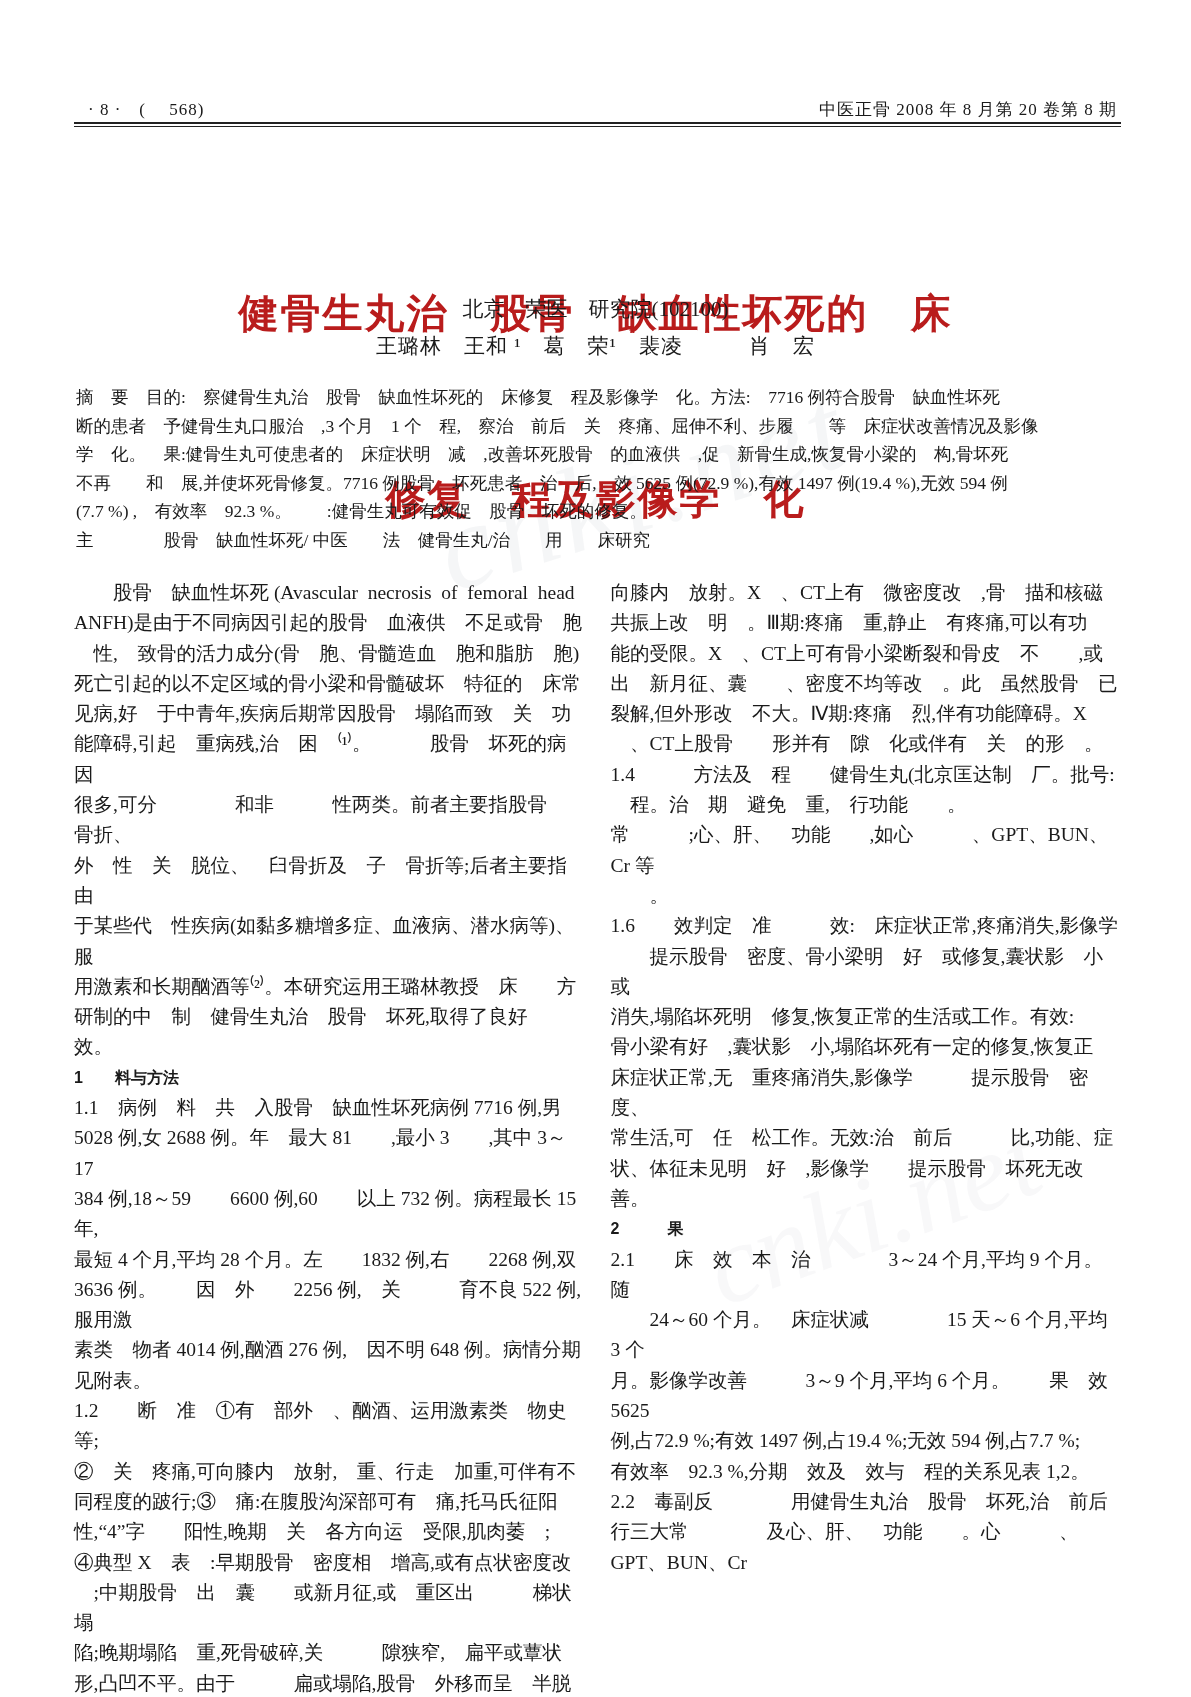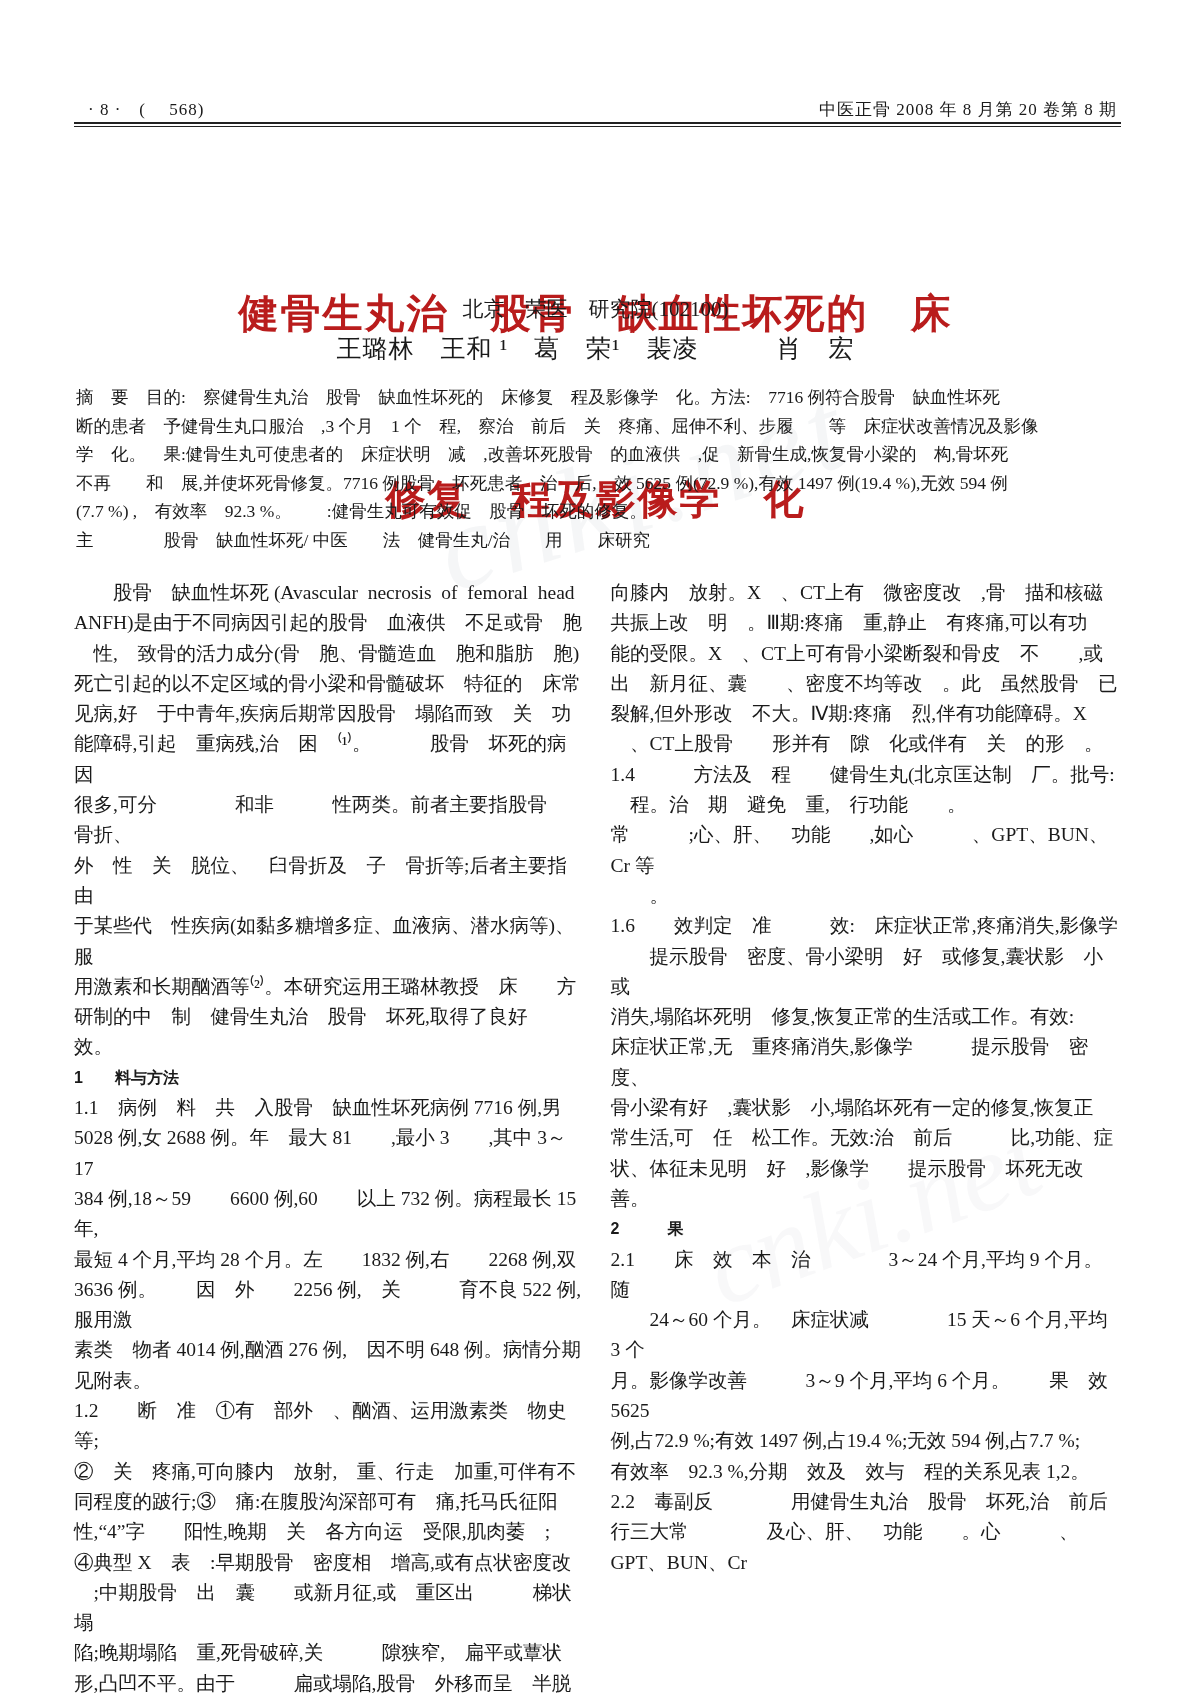--- a/index.html
+++ b/index.html
@@ -30,21 +30,21 @@
     font-weight:700;font-size:40px;line-height:62px;
     letter-spacing:2px;color:#b91c1c;
     white-space:pre-wrap;
   }
   .affiliation{
     position:absolute;top:295px;left:0;right:0;text-align:center;
     font-size:21px;white-space:pre-wrap;
   }
   .authors{
     position:absolute;top:332px;left:0;right:0;text-align:center;
-    font-size:25px;white-space:pre-wrap;letter-spacing:1px;
+    font-size:21px;white-space:pre-wrap;letter-spacing:1px;
   }
   
   .abstract{
     position:absolute;top:383px;left:76px;right:72px;
     font-size:17.5px;line-height:28.5px;
   }
   .abstract .line{white-space:pre-wrap;}
   
   .columns{
     position:absolute;top:578px;left:74px;right:70px;
@@ -155,22 +155,22 @@
           <div class="line">出　新月征、囊　　、密度不均等改　。此　虽然股骨　已</div>
           <div class="line">裂解,但外形改　不大。Ⅳ期:疼痛　烈,伴有功能障碍。X</div>
           <div class="line">　、CT上股骨　　形并有　隙　化或伴有　关　的形　。</div>
           <div class="line">1.4　　　方法及　程　　健骨生丸(北京匡达制　厂。批号:</div>
           <div class="line">　程。治　期　避免　重,　行功能　　。</div>
           <div class="line">常　　　;心、肝、　功能　　,如心　　　、GPT、BUN、Cr 等</div>
           <div class="line">　　。</div>
           <div class="line">1.6　　效判定　准　　　效:　床症状正常,疼痛消失,影像学</div>
           <div class="line">　　提示股骨　密度、骨小梁明　好　或修复,囊状影　小或</div>
           <div class="line">消失,塌陷坏死明　修复,恢复正常的生活或工作。有效:</div>
+          <div class="line">骨小梁有好　,囊状影　小,塌陷坏死有一定的修复,恢复正</div>
           <div class="line">床症状正常,无　重疼痛消失,影像学　　　提示股骨　密度、</div>
-          <div class="line">骨小梁有好　,囊状影　小,塌陷坏死有一定的修复,恢复正</div>
           <div class="line">常生活,可　任　松工作。无效:治　前后　　　比,功能、症</div>
           <div class="line">状、体征未见明　好　,影像学　　提示股骨　坏死无改善。</div>
           <div class="line heading">2　　　果</div>
           <div class="line">2.1　　床　效　本　治　　　　3～24 个月,平均 9 个月。随</div>
           <div class="line">　　24～60 个月。　床症状减　　　　15 天～6 个月,平均 3 个</div>
           <div class="line">月。影像学改善　　　3～9 个月,平均 6 个月。　　果　效 5625</div>
           <div class="line">例,占72.9 %;有效 1497 例,占19.4 %;无效 594 例,占7.7 %;</div>
           <div class="line">有效率　92.3 %,分期　效及　效与　程的关系见表 1,2。</div>
           <div class="line">2.2　毒副反　　　　用健骨生丸治　股骨　坏死,治　前后</div>
           <div class="line">行三大常　　　　及心、肝、　功能　　。心　　　、GPT、BUN、Cr</div>

